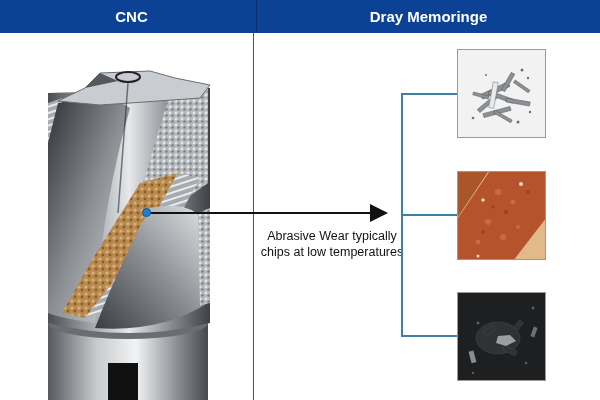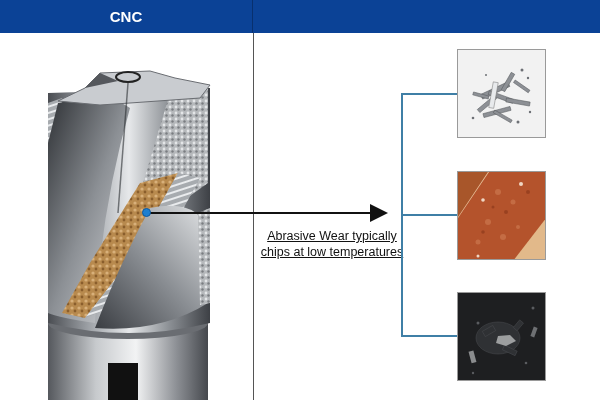--- a/index.html
+++ b/index.html
@@ -1,45 +1,48 @@
 <!DOCTYPE html>
 <html><head>
 <meta charset="utf-8">
 <style>
   * { margin: 0; padding: 0; box-sizing: border-box; }
   html, body { width: 600px; height: 400px; overflow: hidden; background: #ffffff; }
   body { position: relative; font-family: "Liberation Sans", sans-serif; }
 
-  .header { position: absolute; top: 0; left: 0; width: 600px; height: 33px; background: #0b4296; display: flex; }
+  .header { position: absolute; top: 0; left: 0; width: 600px; height: 33px; background: #0b4296; display: flex; padding-left: 7px; }
   .header-cell { height: 33px; display: flex; align-items: center; justify-content: center; color: #ffffff; font-weight: bold; font-size: 15px; }
   .header-left { width: 253px; border-right: 1px solid #08306e; }
   .header-right { width: 347px; }
 
   .divider { position: absolute; left: 253px; top: 33px; width: 1px; height: 367px; background: #555; }
 
   .left-panel { position: absolute; left: 0; top: 33px; width: 253px; height: 367px; overflow: hidden; }
 
   .callout-line { position: absolute; left: 147px; top: 212px; width: 226px; height: 2px; background: #111; }
   .callout-arrow { position: absolute; left: 370px; top: 204px; width: 0; height: 0; border-top: 9px solid transparent; border-bottom: 9px solid transparent; border-left: 18px solid #111; }
   .callout-dot { position: absolute; left: 142px; top: 208px; width: 9px; height: 9px; border-radius: 50%; background: #1e7fd0; border: 1px solid #0d5aa0; }
 
-  .caption { position: absolute; left: 258px; top: 228px; width: 148px; text-align: center; font-size: 12.5px; line-height: 16px; color: #111; text-decoration: underline; }
+  .caption { position: absolute; left: 258px; top: 228px; width: 148px; text-align: center; font-size: 12.5px; line-height: 16px; color: #111; }
 
   .bracket-v { position: absolute; left: 401px; top: 93px; width: 1.5px; height: 243px; background: #3f7fa6; }
   .bracket-h { position: absolute; left: 401px; width: 56px; height: 1.5px; background: #3f7fa6; }
 
   .photo { position: absolute; left: 457px; width: 89px; height: 89px; border: 1px solid #9a9a9a; overflow: hidden; }
   .photo svg { display: block; }
 </style>
 </head>
 <body>
 
 <div class="header">
   <div class="header-cell header-left">
     <span>CNC</span>
+  </div>
+  <div class="header-cell header-right">
+    <span>Dray Memoringe</span>
   </div>
 </div>
 
 <div class="divider"></div>
 
 <div class="left-panel">
   <svg width="253" height="367" viewBox="0 0 253 367">
     <defs>
       <linearGradient id="steel" x1="0" x2="1" y1="0" y2="0">
         <stop offset="0" stop-color="#4a4d52"></stop>

